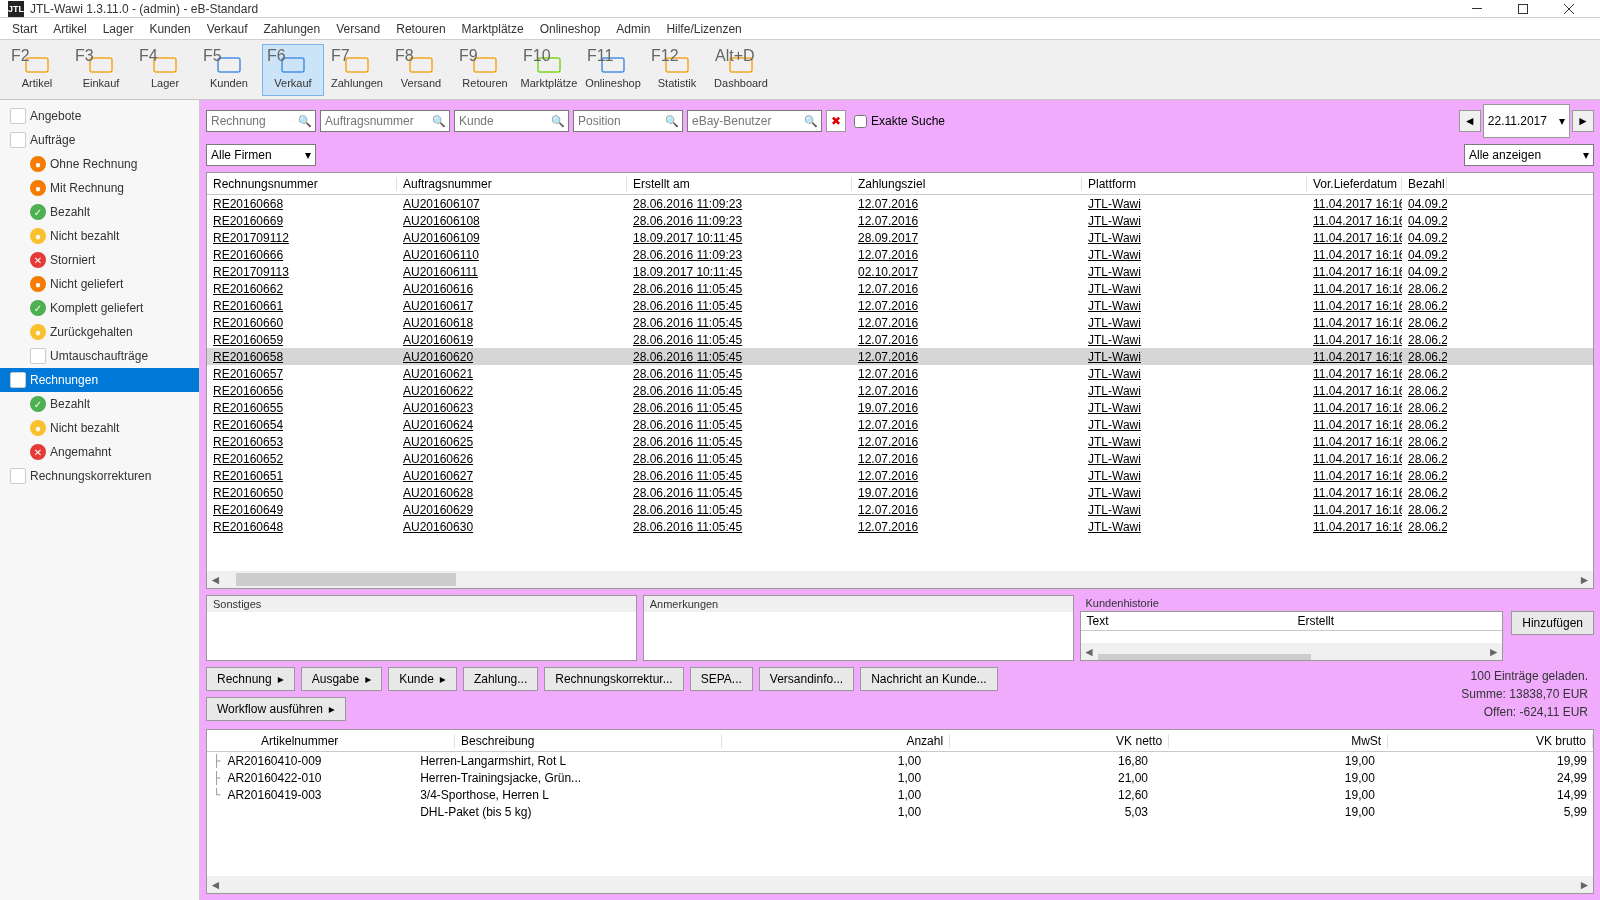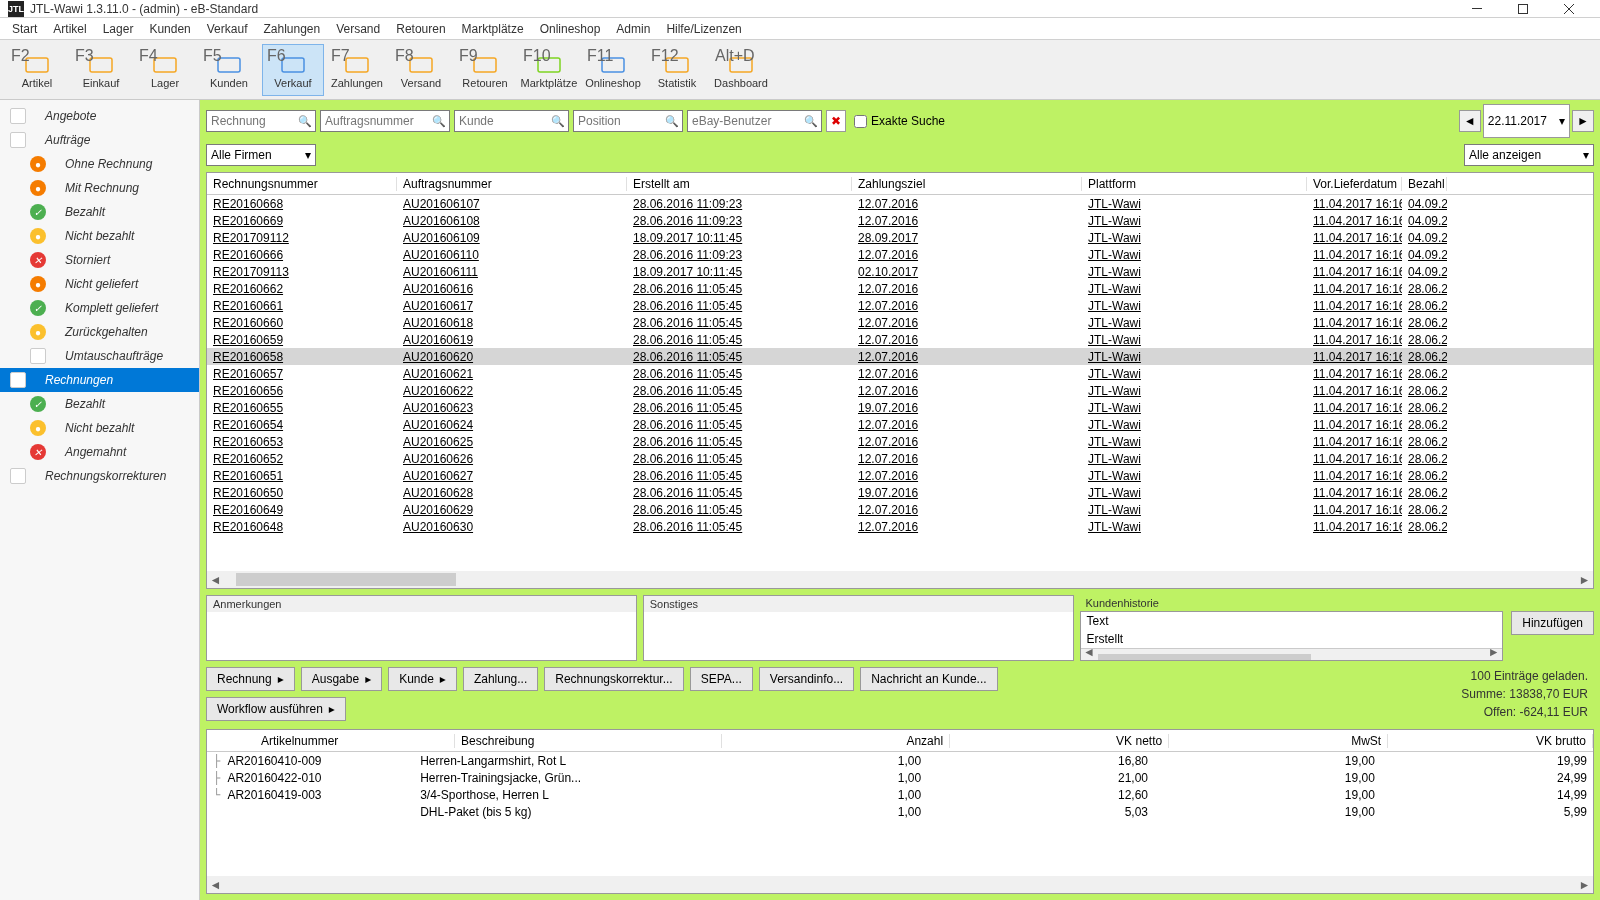--- a/index.html
+++ b/index.html
@@ -22,32 +22,32 @@
 .tool-btn.active { background: #cce4f7; border-color: #7eb4ea; }
 .tool-btn .shortcut { position: absolute; top: 2px; left: 4px; font-size: 16px; color: #666; }
 .tool-btn .tool-icon { width: 26px; height: 20px; margin-top: 4px; display: flex; align-items: center; justify-content: center; }
 .tool-btn .tool-label { font-size: 11px; color: #333; margin-top: 2px; }
 
 
 .main { flex: 1; display: flex; overflow: hidden; }
 
 
 .sidebar { width: 200px; background: #f7f7f7; border-right: 1px solid #cacaca; overflow-y: auto; padding: 4px 0; }
-.side-item { display: flex; align-items: center; padding: 4px 10px; cursor: pointer; gap: 19px; color: #333; font-style: italic; }
+.side-item { display: flex; align-items: center; padding: 4px 10px; cursor: pointer; gap: 4px; color: #333; }
 .side-item.selected { background: #0078d7; color: #fff; }
 .side-item.sub { padding-left: 30px; }
 .side-icon { width: 16px; height: 16px; border-radius: 50%; display: flex; align-items: center; justify-content: center; font-size: 10px; color: #fff; flex-shrink: 0; }
 .side-icon.doc { border-radius: 2px; background: #fff; border: 1px solid #ccc; }
 .side-icon.orange { background: #f57c00; }
 .side-icon.green { background: #4caf50; }
 .side-icon.yellow { background: #fbc02d; }
 .side-icon.red { background: #e53935; }
 
 
-.content { flex: 1; display: flex; flex-direction: column; overflow: hidden; background: #bef264; }
+.content { flex: 1; display: flex; flex-direction: column; overflow: hidden; background: #f0abfc; }
 
 
 .search-row { display: flex; align-items: center; gap: 4px; padding: 4px 6px; flex-wrap: nowrap; }
 .search-field { position: relative; display: flex; align-items: center; background: #fff; border: 1px solid #7a7a7a; height: 22px; }
 .search-field input { border: none; outline: none; padding: 0 20px 0 4px; height: 20px; width: 100%; background: transparent; }
 .search-field .mag { position: absolute; right: 3px; color: #0066cc; font-size: 11px; }
 .clear-btn { width: 20px; height: 22px; background: #fff; border: 1px solid #999; color: #d00; cursor: pointer; display: flex; align-items: center; justify-content: center; }
 .check-row { display: flex; align-items: center; gap: 4px; margin-left: 4px; }
 .date-nav { display: flex; align-items: center; margin-left: auto; gap: 2px; }
 .date-btn { width: 22px; height: 22px; border: 1px solid #999; background: #f0f0f0; display: flex; align-items: center; justify-content: center; cursor: pointer; }
@@ -72,21 +72,21 @@
 
 
 .w1 { width: 190px; } .w2 { width: 230px; } .w3 { width: 225px; } .w4 { width: 230px; } .w5 { width: 225px; } .w6 { width: 95px; } .w7 { width: 45px; }
 
 
 .mid-panels { display: flex; gap: 6px; padding: 6px; height: 78px; }
 .panel { flex: 1; border: 1px solid #999; display: flex; flex-direction: column; background: #fff; }
 .panel-title { padding: 2px 6px; font-size: 11px; color: #333; background: #f0f0f0; }
 .panel-body { flex: 1; overflow: auto; position: relative; }
 .kh-panel { flex: 1.2; }
-.kh-header { display: flex; border-bottom: 1px solid #cacaca; flex-direction: column; }
+.kh-header { display: flex; border-bottom: 1px solid #cacaca; }
 .kh-header div { padding: 2px 6px; }
 .hinzu-btn { border: 1px solid #999; background: #e8e8e8; padding: 4px 10px; cursor: pointer; margin-left: 4px; height: 24px; align-self: flex-start; }
 
 
 .actions-row { display: flex; gap: 6px; padding: 0 6px 4px 6px; flex-wrap: wrap; align-items: flex-start; }
 .act-btn { border: 1px solid #999; background: #e8e8e8; padding: 4px 10px; cursor: pointer; display: flex; align-items: center; gap: 6px; height: 24px; }
 .summary { margin-left: auto; text-align: right; color: #333; line-height: 1.5; font-size: 11px; padding-right: 6px; }
 
 
 .bottom-grid { margin: 4px 6px 6px 6px; border: 1px solid #999; background: #fff; height: 165px; display: flex; flex-direction: column; }
@@ -566,25 +566,25 @@
         <div class="sb-arrow">◄</div>
         <div class="sb-track">
             <div class="sb-thumb"></div>
           </div>
         <div class="sb-arrow">►</div>
       </div>
     </div>
 
     <div class="mid-panels">
       <div class="panel">
+        <div class="panel-title">Sonstiges</div>
+        <div class="panel-body"></div>
+      </div>
+      <div class="panel">
         <div class="panel-title">Anmerkungen</div>
-        <div class="panel-body"></div>
-      </div>
-      <div class="panel">
-        <div class="panel-title">Sonstiges</div>
         <div class="panel-body"></div>
       </div>
       <div style="flex:1.2;display:flex;flex-direction:column">
         <div class="panel-title" style="background:transparent;border:none">Kundenhistorie</div>
         <div style="display:flex;gap:4px;flex:1">
           <div class="panel kh-panel">
             <div class="kh-header">
               <div style="flex:1">Text</div>
               <div style="flex:1">Erstellt</div>
             </div>

